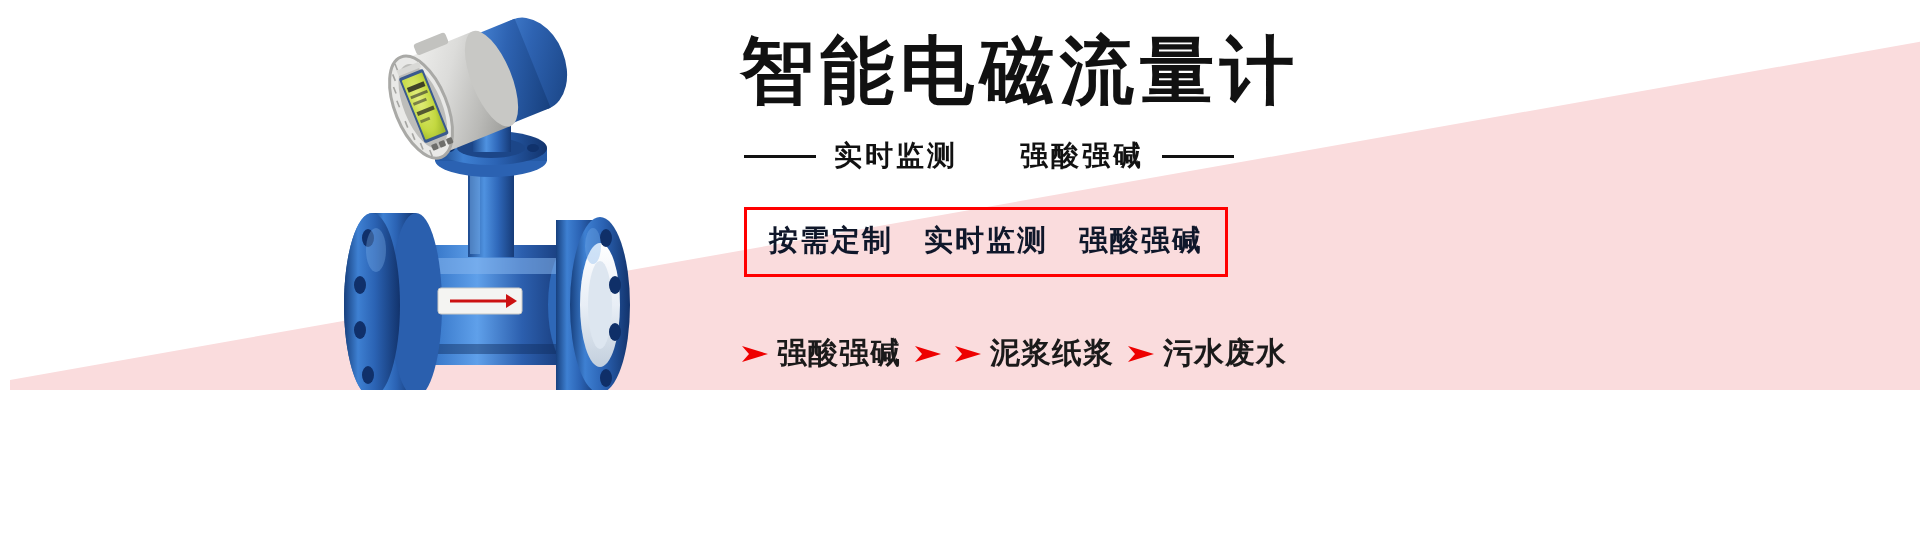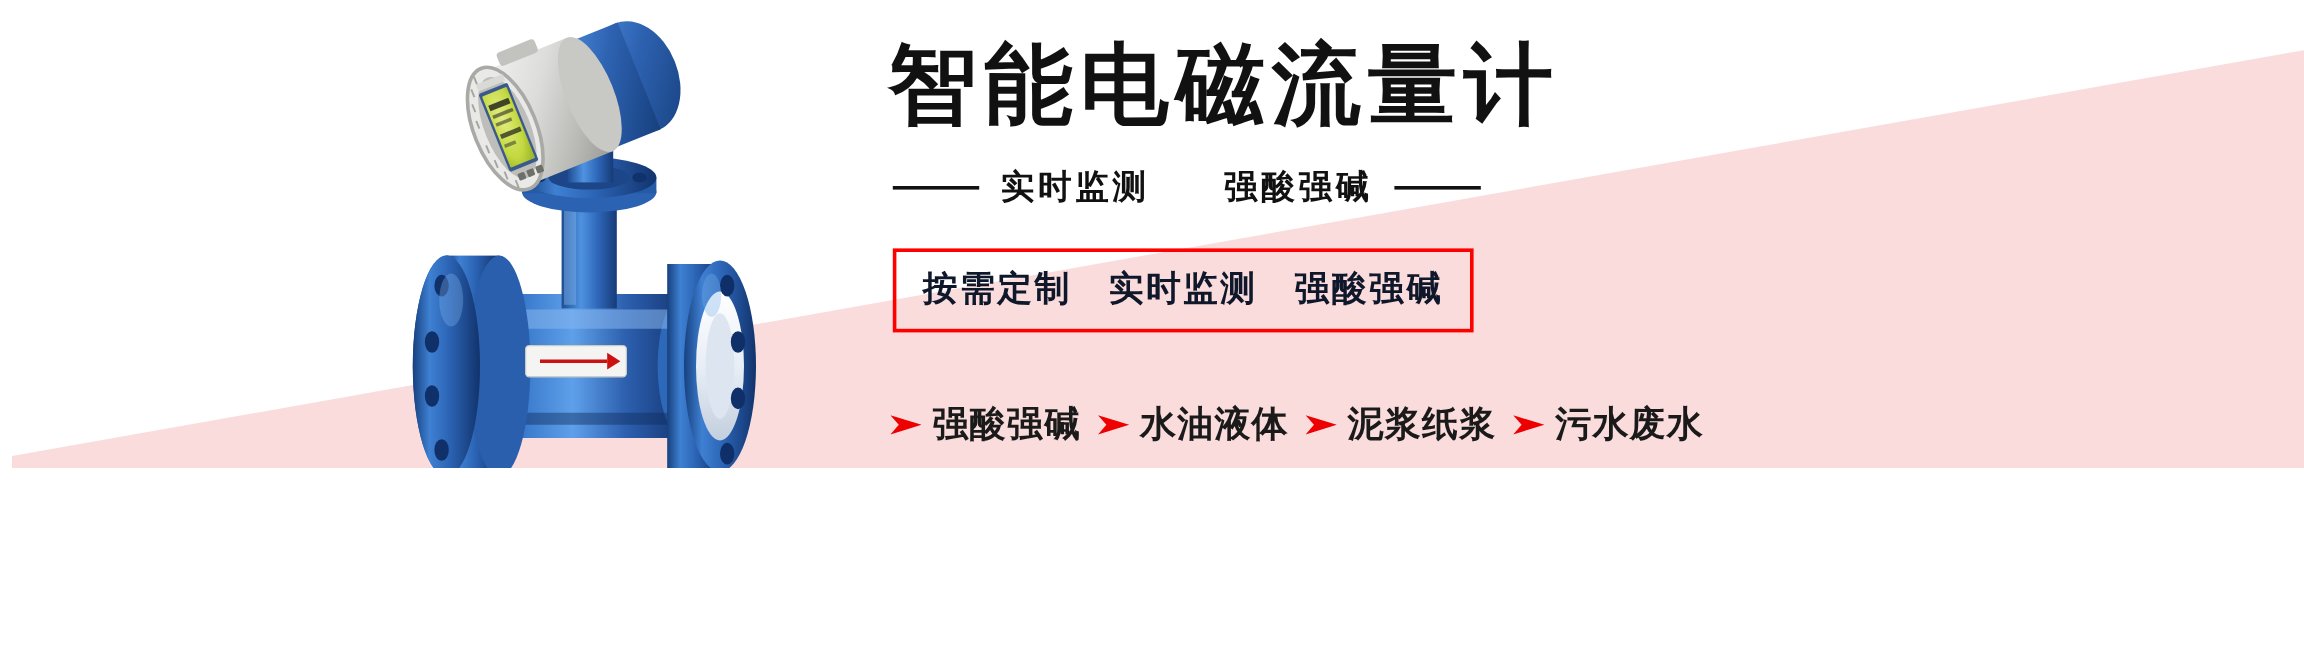--- a/index.html
+++ b/index.html
@@ -266,21 +266,20 @@
             </svg>
         </span>
         <span class="bullet-label">强酸强碱</span>
       </div>
       <div class="bullet-item">
         <span>
           <svg class="arrow-icon" viewBox="0 0 26 20">
               <polygon points="0,2 26,10 0,18 7,10" fill="#ee0000"></polygon>
             </svg>
         </span>
-        <span class="bullet-label">水油液体</span>
       </div>
       <div class="bullet-item">
         <span>
           <svg class="arrow-icon" viewBox="0 0 26 20">
               <polygon points="0,2 26,10 0,18 7,10" fill="#ee0000"></polygon>
             </svg>
         </span>
         <span class="bullet-label">泥浆纸浆</span>
       </div>
       <div class="bullet-item">

